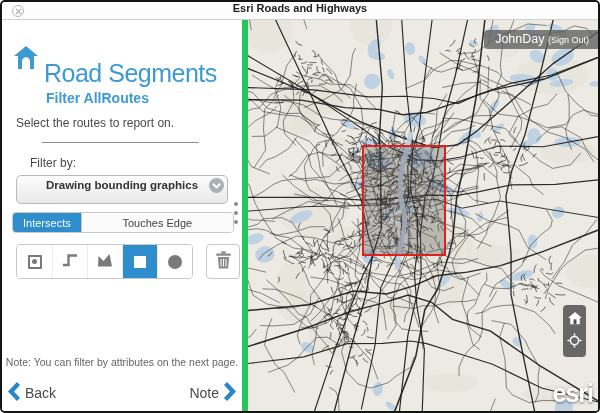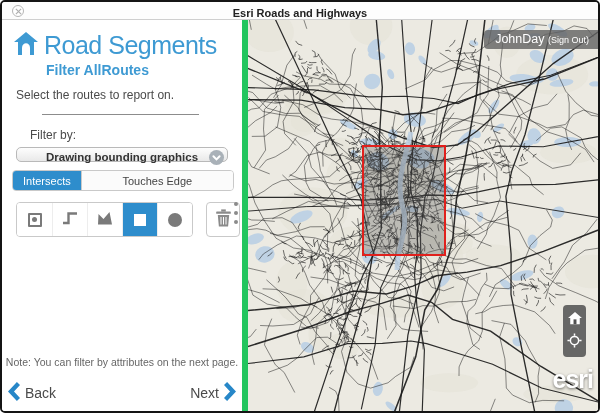--- a/index.html
+++ b/index.html
@@ -4,44 +4,44 @@
 <style>
   * { box-sizing: border-box; margin: 0; padding: 0; }
   html,body { background:#ffffff; font-family:"Liberation Sans", sans-serif; }
   .window{
     position:relative; width:600px; height:413px;
     border:2px solid #141414; border-radius:5px; overflow:hidden; background:#fff;
   }
   
   .titlebar{
     position:relative; height:18px; background:#fdfdfd;
-    border-bottom:1px solid #cfcfcf; display:flex; align-items:flex-end; justify-content:center;
+    border-bottom:1px solid #cfcfcf; display:flex; align-items:flex-start; justify-content:center;
   }
   .titlebar .title{ font-size:11px; font-weight:bold; color:#222; }
   .close-btn{
     position:absolute; left:10px; top:3px; width:12px; height:12px;
     border:1px solid #b5b5b5; border-radius:50%; display:flex; align-items:center; justify-content:center;
     cursor:pointer; background:#fff;
   }
   
   .content{ display:flex; height:391px; }
   .panel{ position:relative; width:240px; background:#fff; flex:none; }
   .map{ position:relative; flex:1; overflow:hidden; border-left:6px solid #22c55e; background:#ECEAE2; }
   .map svg.canvas{ position:absolute; inset:0; display:block; }
 
   
   .panel-header{ display:flex; align-items:center; gap:6px; margin:11px 0 0 12px; }
-  .panel-title{ font-size:25px; font-weight:400; color:#3E9AD3; letter-spacing:-0.5px; }
+  .panel-title{ font-size:25px; font-weight:400; color:#3E9AD3; letter-spacing:-0.5px;margin-top:28px; }
   .panel-subtitle{ margin:2px 0 0 44px; font-size:14px; color:#3E9AD3;font-weight:bold; }
   .panel-desc{ margin:10px 0 0 14px; font-size:12px; color:#4a4a4a; }
   .divider{ margin:12px 0 0 40px; width:157px; border:0; border-top:1px solid #8c8c8c; }
   .filter-label{ margin:13px 0 0 28px; font-size:12px; color:#4a4a4a; }
 
   .dropdown{
-    position:relative; margin:5px 0 0 14px; width:212px; height:15px;
+    position:relative; margin:5px 0 0 14px; width:212px; height:29px;
     border:1px solid #b9b9b9; border-radius:5px;
     background:linear-gradient(#fdfdfd,#e9e9e9);
     text-align:center; font-size:11.5px; font-weight:bold; color:#333; line-height:19px;
     cursor:pointer;
   }
   .dropdown .chev{
     position:absolute; right:3px; top:2px; width:15px; height:15px; border-radius:50%;
     background:#a9b1b8; display:flex; align-items:center; justify-content:center;
   }
 
@@ -88,21 +88,21 @@
     color:#fff; font-size:12.5px; cursor:pointer; white-space:nowrap;
   }
   .user-badge .signout{ font-size:9px; }
   .map-controls{
     position:absolute; right:12px; top:285px; width:23px;
     background:rgba(80,80,80,0.85); border-radius:4px; padding:3px 0;
     display:flex; flex-direction:column; align-items:center;
   }
   .map-ctrl{ width:23px; height:23px; display:flex; align-items:center; justify-content:center; cursor:pointer; }
   .esri-logo{
-    position:absolute; right:5px; bottom:17px; color:#fff; font-size:25px; font-weight:bold;
+    position:absolute; right:5px; bottom:3px; color:#fff; font-size:25px; font-weight:bold;
     letter-spacing:-1px; text-shadow:0 1px 3px rgba(0,0,0,0.55);
   }
 </style>
 </head>
 <body>
 
 <div class="window">
 
   <div class="titlebar">
     <span class="close-btn">
@@ -197,21 +197,21 @@
       <div class="panel-footer">
         <div class="nav-btn">
           <span>
             <svg width="12" height="19" viewBox="0 0 12 19">
                 <path d="M10.5,1.5 L3,9.5 L10.5,17.5" stroke="#2787C8" stroke-width="4.4" fill="none"></path>
               </svg>
           </span>
           <span>Back</span>
         </div>
         <div class="nav-btn">
-          <span>Next</span>
+          <span>Note</span>
           <span>
             <svg width="12" height="19" viewBox="0 0 12 19">
                 <path d="M1.5,1.5 L9,9.5 L1.5,17.5" stroke="#2787C8" stroke-width="4.4" fill="none"></path>
               </svg>
           </span>
         </div>
       </div>
     </div>
 
     <div class="map">

